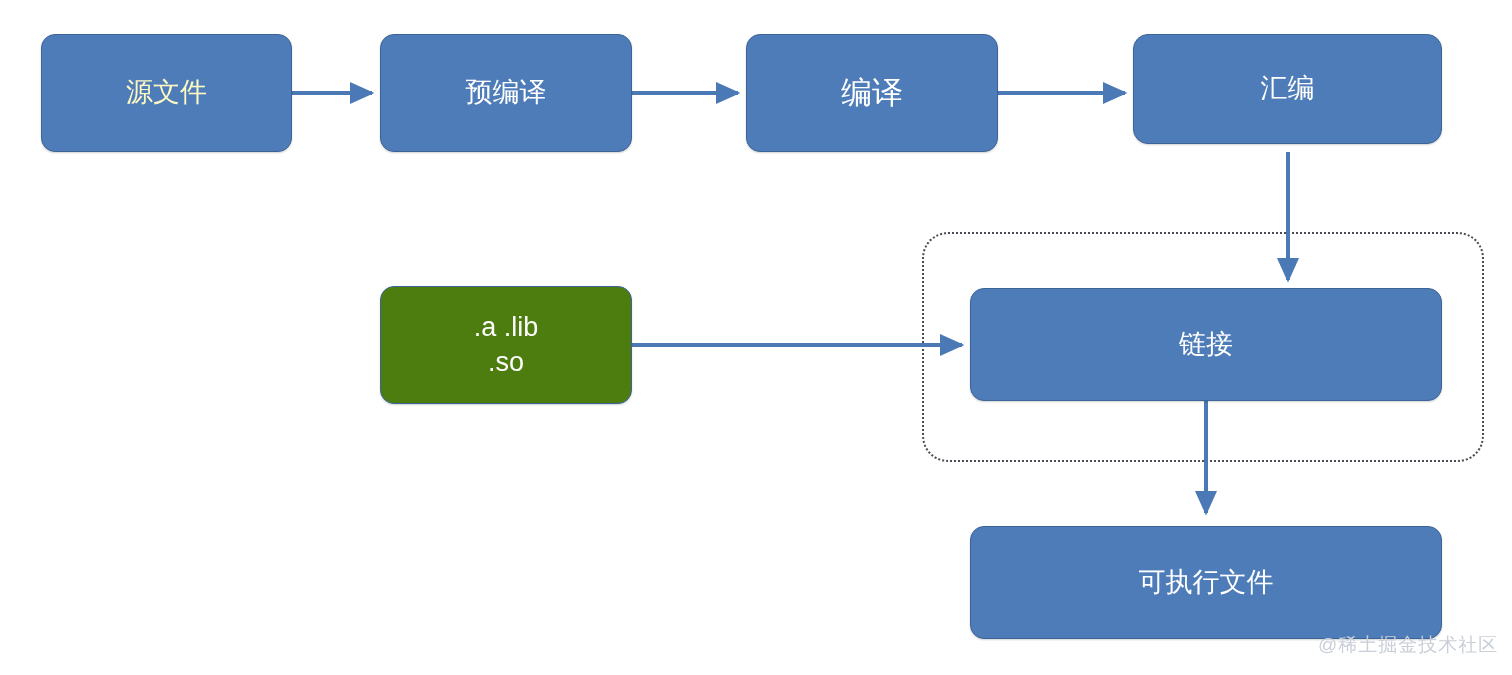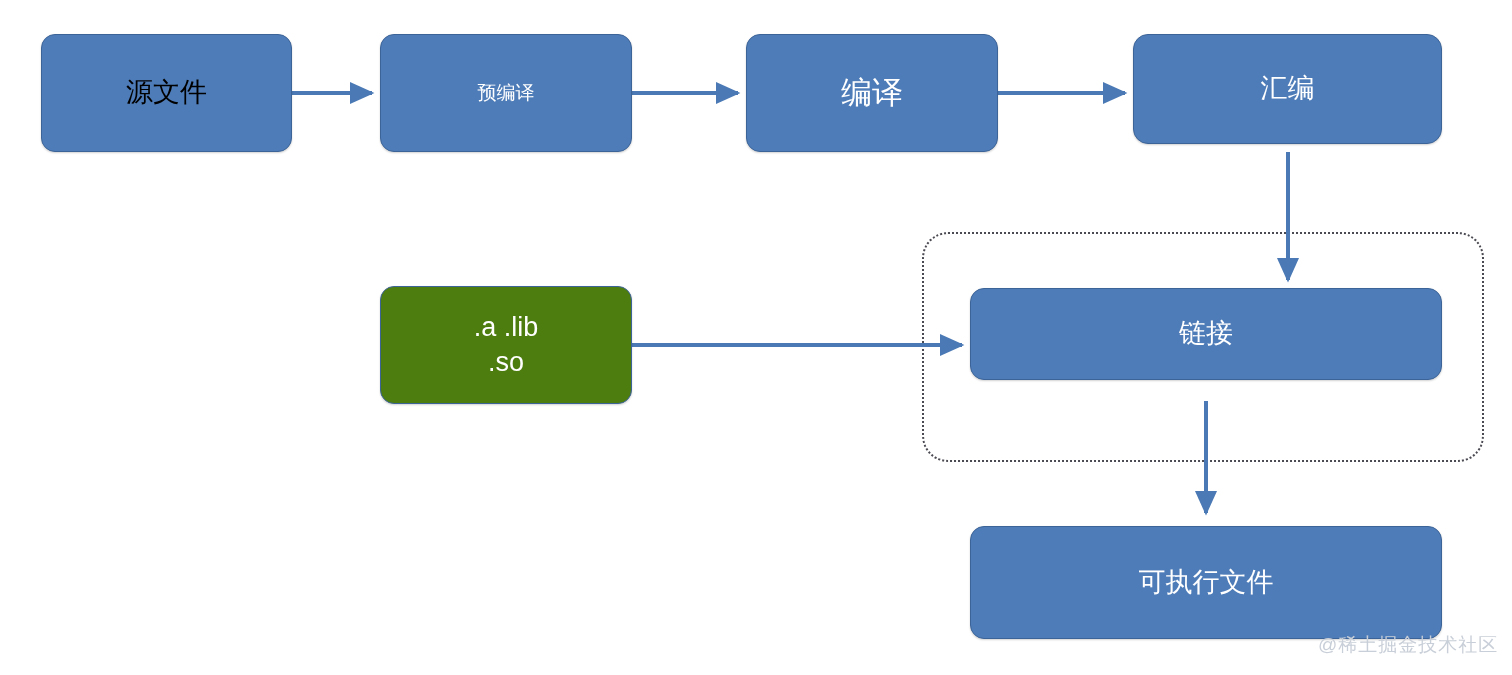--- a/index.html
+++ b/index.html
@@ -60,42 +60,42 @@
     <g stroke="#4a79b5" stroke-width="4" fill="none" marker-end="url(#arrowhead)">
       <line x1="292" y1="93" x2="372" y2="93"></line>
       <line x1="632" y1="93" x2="738" y2="93"></line>
       <line x1="998" y1="93" x2="1125" y2="93"></line>
       <line x1="1288" y1="152" x2="1288" y2="280"></line>
       <line x1="632" y1="345" x2="962" y2="345"></line>
       <line x1="1206" y1="401" x2="1206" y2="513"></line>
     </g>
   </svg>
 
-  <div class="node" id="node-source" style="left: 41px; top: 34px; width: 251px; height: 118px; font-size: 27px; background: rgb(78, 124, 184); border-color: rgb(60, 100, 152); color: #000000;">
+  <div class="node" id="node-source" style="left: 41px; top: 34px; width: 251px; height: 118px; font-size: 27px; background: rgb(78, 124, 184); border-color: rgb(60, 100, 152); color: #fef9c3;">
     <span class="line1">源文件</span>
   </div>
 
-  <div class="node" id="node-precompile" style="left: 380px; top: 34px; width: 252px; height: 118px; font-size: 19px; background: rgb(78, 124, 184); border-color: rgb(60, 100, 152); color: rgb(255, 255, 255);">
+  <div class="node" id="node-precompile" style="left: 380px; top: 34px; width: 252px; height: 118px; font-size: 27px; background: rgb(78, 124, 184); border-color: rgb(60, 100, 152); color: rgb(255, 255, 255);">
     <span class="line1">预编译</span>
   </div>
 
   <div class="node" id="node-compile" style="left: 746px; top: 34px; width: 252px; height: 118px; font-size: 31px; background: rgb(78, 124, 184); border-color: rgb(60, 100, 152); color: rgb(255, 255, 255);">
     <span class="line1">编译</span>
   </div>
 
   <div class="node" id="node-assemble" style="left: 1133px; top: 34px; width: 309px; height: 110px; font-size: 27px; background: rgb(78, 124, 184); border-color: rgb(60, 100, 152); color: rgb(255, 255, 255); border-radius: 15px;">
     <span class="line1">汇编</span>
   </div>
 
   <div class="node" id="node-libs" style="left: 380px; top: 286px; width: 252px; height: 118px; font-size: 27px; background: #4d7c0f; border-color: rgb(60, 100, 152); color: rgb(255, 255, 255);">
     <span class="line1">.a .lib</span>
     <span class="line2">.so</span>
   </div>
 
-  <div class="node" id="node-link" style="left: 970px; top: 288px; width: 472px; height: 92px; font-size: 27px; background: rgb(78, 124, 184); border-color: rgb(60, 100, 152); color: rgb(255, 255, 255);">
+  <div class="node" id="node-link" style="left: 970px; top: 288px; width: 472px; height: 113px; font-size: 27px; background: rgb(78, 124, 184); border-color: rgb(60, 100, 152); color: rgb(255, 255, 255);">
     <span class="line1">链接</span>
   </div>
 
   <div class="node" id="node-executable" style="left: 970px; top: 526px; width: 472px; height: 113px; font-size: 27px; background: rgb(78, 124, 184); border-color: rgb(60, 100, 152); color: rgb(255, 255, 255);">
     <span class="line1">可执行文件</span>
   </div>
 
   <div class="watermark" id="watermark" style="left: 1318px; top: 632px; color: rgb(201, 207, 216);">@稀土掘金技术社区</div>
 </div>
 

